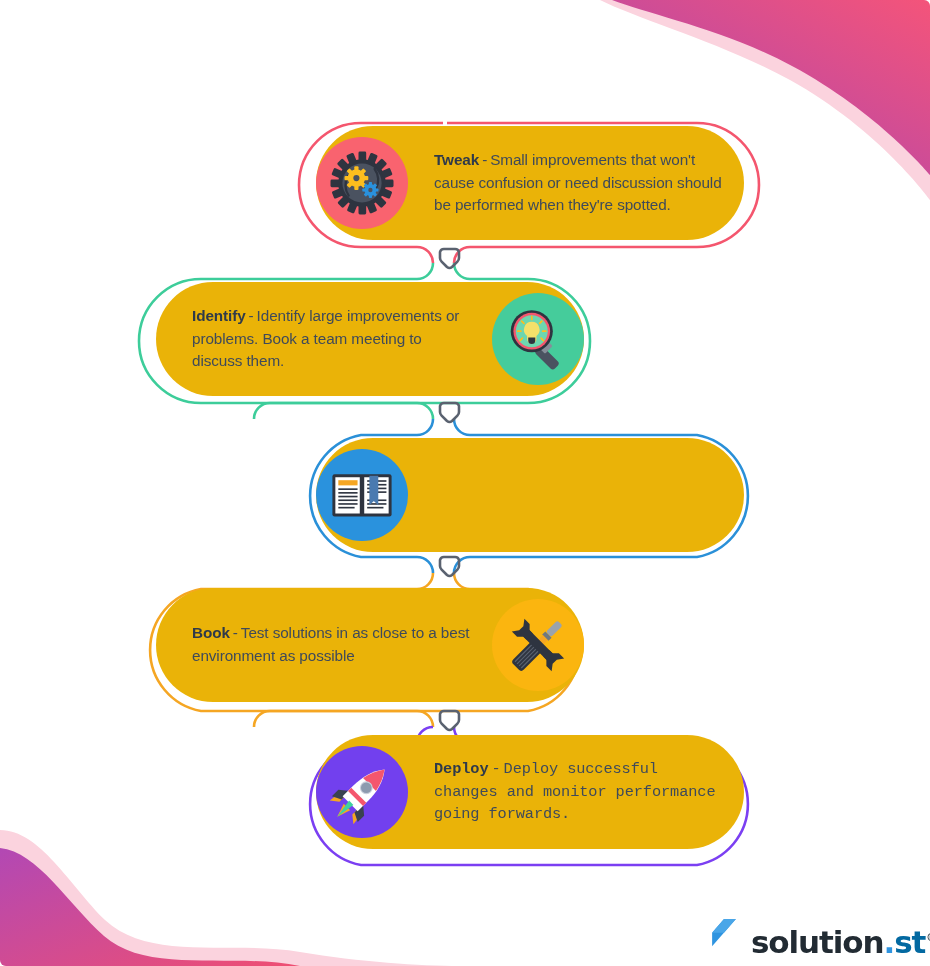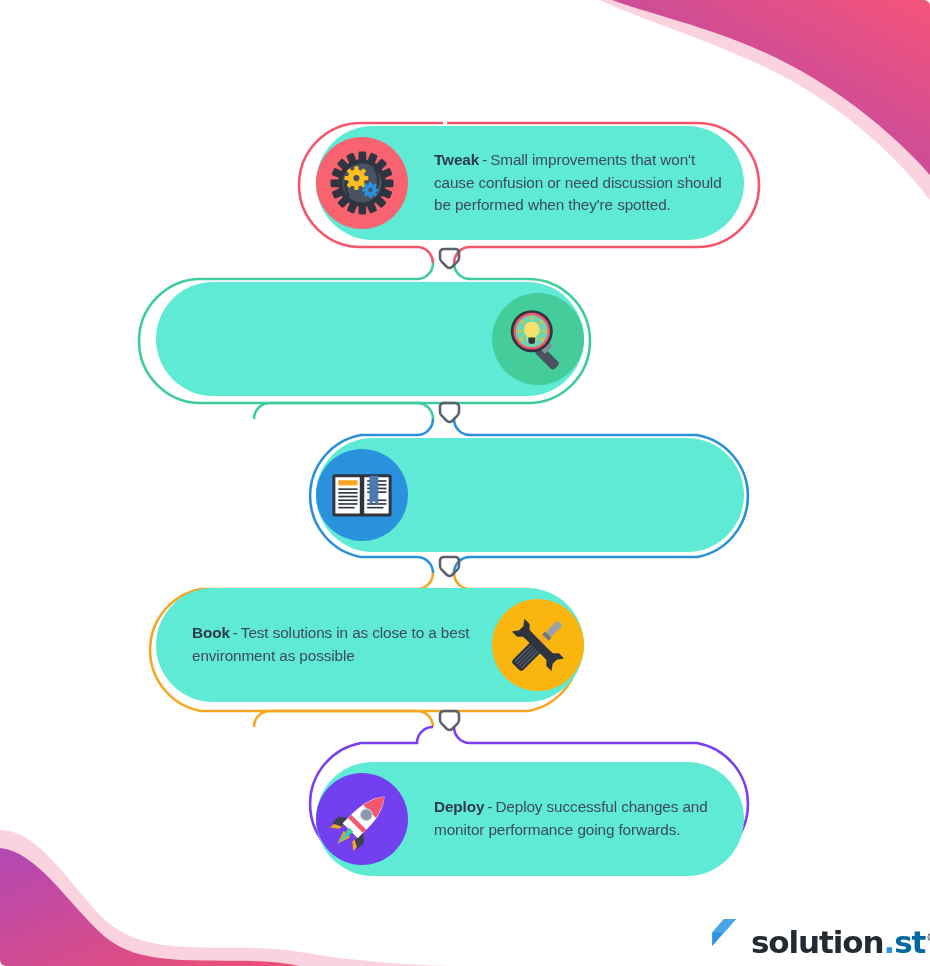--- a/index.html
+++ b/index.html
@@ -15,21 +15,21 @@
   
   .corner-svg{position:absolute;left:0;top:0;width:930px;height:966px;pointer-events:none;}
 
   
   .diagram{position:absolute;left:0;top:0;width:930px;height:966px;}
   .row-svg{position:absolute;left:0;top:0;width:930px;height:966px;pointer-events:none;}
 
   .card{
     position:absolute;
     height:114px;
-    background:#5eead4;
+    background:#eab308;
     border-radius:57px;
     display:flex;
     align-items:center;
   }
   .card.right-icon{flex-direction:row-reverse;}
 
   .icon-badge{
     width:92px;height:92px;
     border-radius:50%;
     flex:0 0 92px;
@@ -214,20 +214,23 @@
               <line x1="24" y1="40" x2="28" y2="40"></line>
               <line x1="60" y1="40" x2="56" y2="40"></line>
               <line x1="27" y1="52" x2="30" y2="49"></line>
               <line x1="57" y1="52" x2="54" y2="49"></line>
             </g>
             <path d="M42,28 a10,10 0 0 1 6,18 l0,4 a6,6 0 0 1 -12,0 l0,-4 a10,10 0 0 1 6,-18 z" fill="#f5e06a"></path>
             <path d="M37.5,48 l9,0 l0,4 a4.5,4.5 0 0 1 -9,0 z" fill="#2e3440"></path>
           </g>
         </svg>
       </div>
+      <div class="card-text left-pad" style="padding-left:36px;">
+        <b>Identify</b><span style="margin:0 3px;">-</span><span>Identify large improvements or problems. Book a team meeting to discuss them.</span>
+      </div>
     </div>
 
     <div class="card" style="left:316px;top:438px;width:428px;">
       <div class="icon-badge" style="background:#2a92dd;">
         <svg width="74" height="74" viewBox="0 0 100 100">
           <rect x="10" y="22" width="80" height="57" rx="3" fill="#2e3440"></rect>
           <rect x="14" y="26" width="34" height="49" fill="#ffffff"></rect>
           <rect x="52" y="26" width="34" height="49" fill="#ffffff"></rect>
           <rect x="47" y="24" width="6" height="53" fill="#2e3440"></rect>
           <rect x="18" y="30" width="26" height="7" fill="#f5a623"></rect>
@@ -271,21 +274,21 @@
             <path d="M38,12 L38,22 L44,28 L44,34 L56,34 L56,28 L62,22 L62,12 L54,18 L46,18 Z" fill="#2e3440"></path>
             <path d="M38,88 L38,78 L44,72 L44,66 L56,66 L56,72 L62,78 L62,88 L54,82 L46,82 Z" fill="#2e3440"></path>
           </g>
         </svg>
       </div>
       <div class="card-text left-pad" style="padding-left:36px;">
         <b>Book</b><span style="margin:0 3px;">-</span><span>Test solutions in as close to a best environment as possible</span>
       </div>
     </div>
 
-    <div class="card" style="left:316px;top:762px;width:428px;">
+    <div class="card" style="left:316px;top:735px;width:428px;font-family:Liberation Mono, monospace;">
       <div class="icon-badge" style="background:#7240ee;">
         <svg width="76" height="76" viewBox="0 0 100 100">
           <g transform="rotate(45 50 50)">
             <path d="M38,62 L30,72 L28,88 L38,80 Z" fill="#f5a623"></path>
             <path d="M62,62 L70,72 L72,88 L62,80 Z" fill="#f5a623"></path>
             <path d="M44,78 L50,96 L56,78 Z" fill="#f5a623"></path>
             <path d="M38,60 L26,70 L26,82 L38,76 Z" fill="#3a4250"></path>
             <path d="M62,60 L74,70 L74,82 L62,76 Z" fill="#3a4250"></path>
             <path d="M50,8 C60,20 64,36 64,52 L64,72 L36,72 L36,52 C36,36 40,20 50,8 Z" fill="#ffffff"></path>
             <path d="M50,8 C56,16 60,26 62,36 L38,36 C40,26 44,16 50,8 Z" fill="#f4566e"></path>

